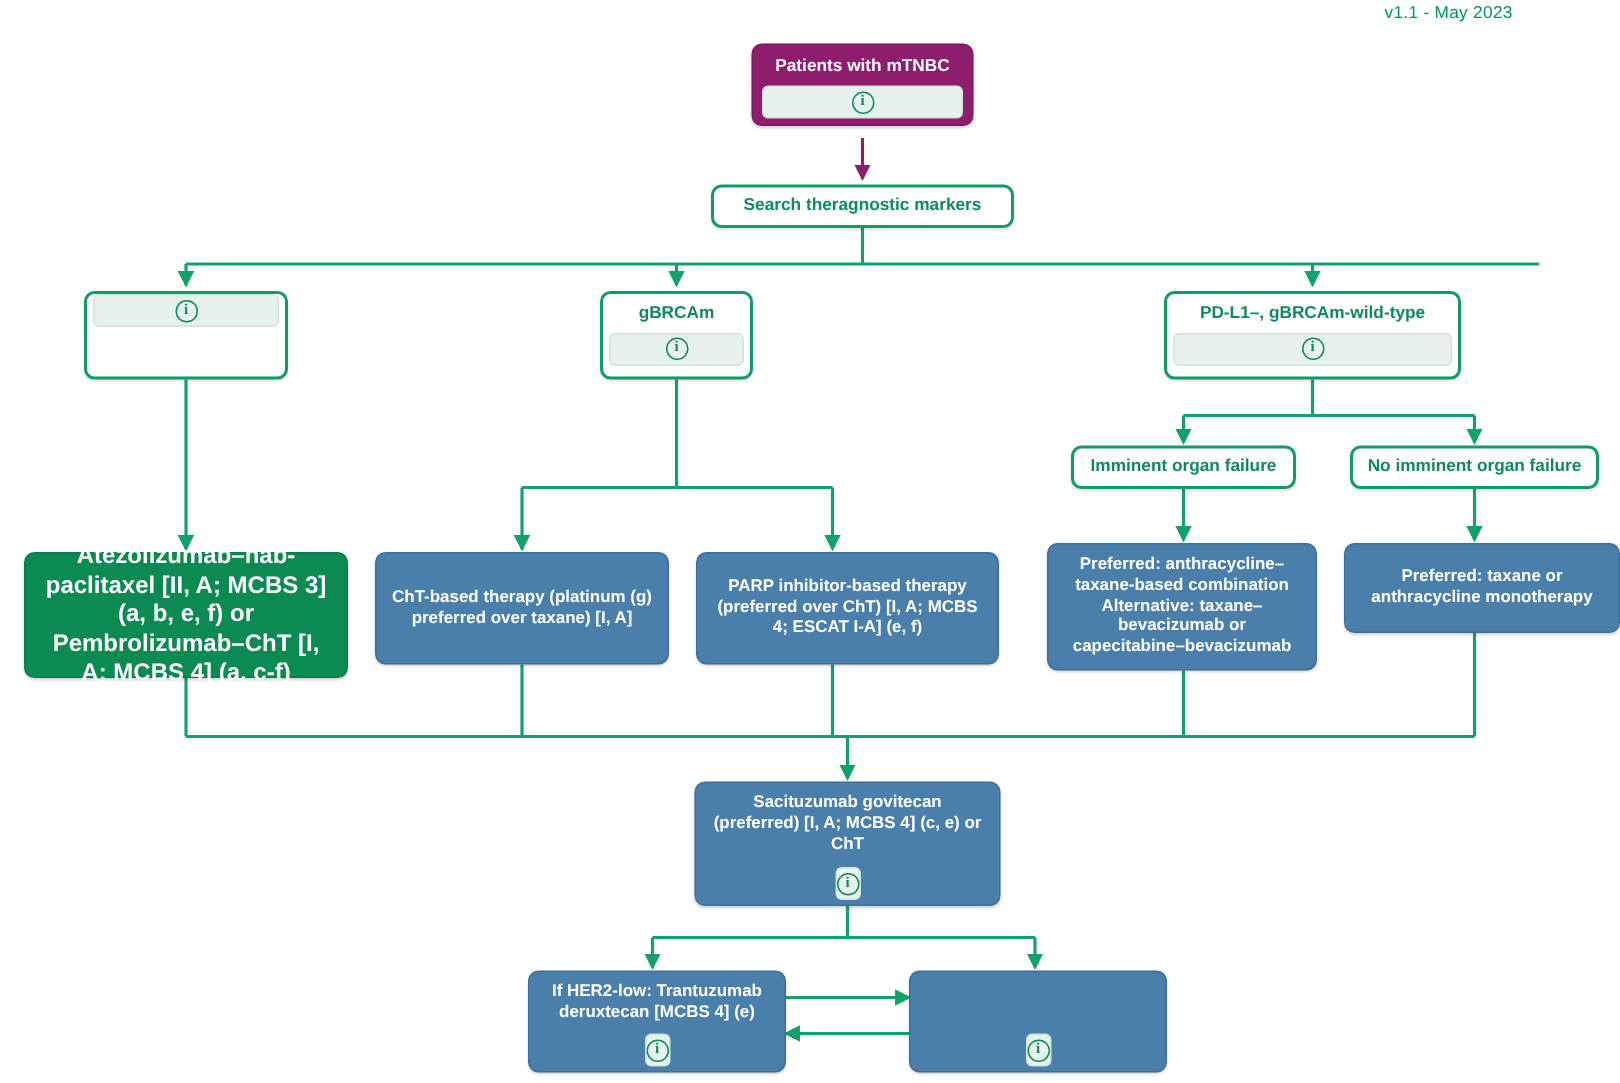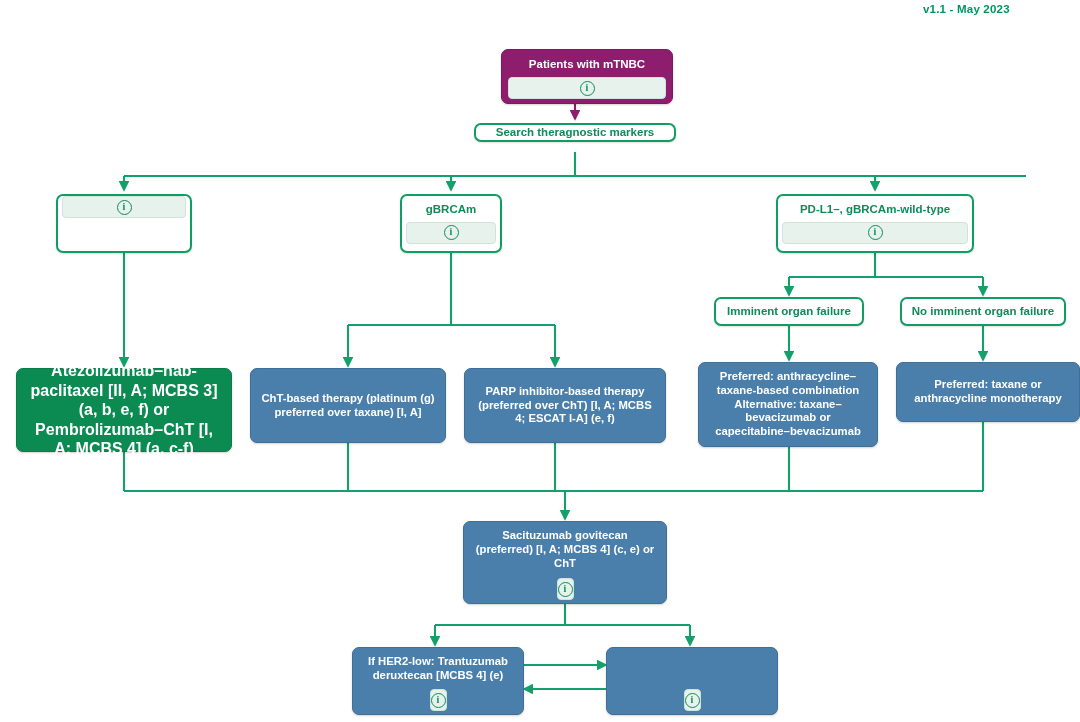--- a/index.html
+++ b/index.html
@@ -8,21 +8,21 @@
     background:#ffffff;
     font-family:"Liberation Sans","DejaVu Sans",sans-serif;
     overflow:hidden;
     position:relative;
   }
   #canvas{position:absolute;left:0;top:0;width:1080px;height:722px;}
   .svg-layer{position:absolute;left:0;top:0;width:1080px;height:722px;pointer-events:none;}
 
   .version{
     position:absolute;
-    font-size:11.5px;font-weight:bold;color:#00965e;
+    font-size:11.5px;font-weight:normal;color:#00965e;
     letter-spacing:.2px;
   }
 
   
   .node{position:absolute;box-sizing:border-box;}
 
   
   .node-purple{
     background:#8e1d6e;border:1.6px solid #7a1a5f;border-radius:7px;
     padding:3px 3px 4px 3px;
@@ -142,28 +142,28 @@
       <path d="M 435 625 L 435 645" marker-end="url(#arrG)"></path>
       <path d="M 690 625 L 690 645" marker-end="url(#arrG)"></path>
 
       <path d="M 524 665 L 606 665" marker-end="url(#arrG)"></path>
       <path d="M 606 689 L 524 689" marker-end="url(#arrG)"></path>
     </g>
   </svg>
 
   <div class="version" style="left:923px;top:3px;">v1.1 - May 2023</div>
 
-  <div class="node node-purple" style="left:501px;top:29px;width:172px;margin-top:20px;">
+  <div class="node node-purple" style="left:501px;top:29px;width:148px;">
     <div class="ntitle">Patients with mTNBC</div>
     <div class="info-bar">
       <span class="info-i">i</span>
     </div>
   </div>
 
-  <div class="node node-outline" style="left:474px;top:123px;width:202px;height:19px;">
+  <div class="node node-outline" style="left:474px;top:123px;width:202px;height:29px;">
     <div class="ntitle">Search theragnostic markers</div>
   </div>
 
   <div class="node node-outline node-outline-info" style="left:56px;top:194px;width:136px;height:59px;">
     <div class="info-bar">
       <span class="info-i">i</span>
     </div>
   </div>
 
   <div class="node node-outline node-outline-info" style="left:400px;top:194px;width:102px;height:59px;">

